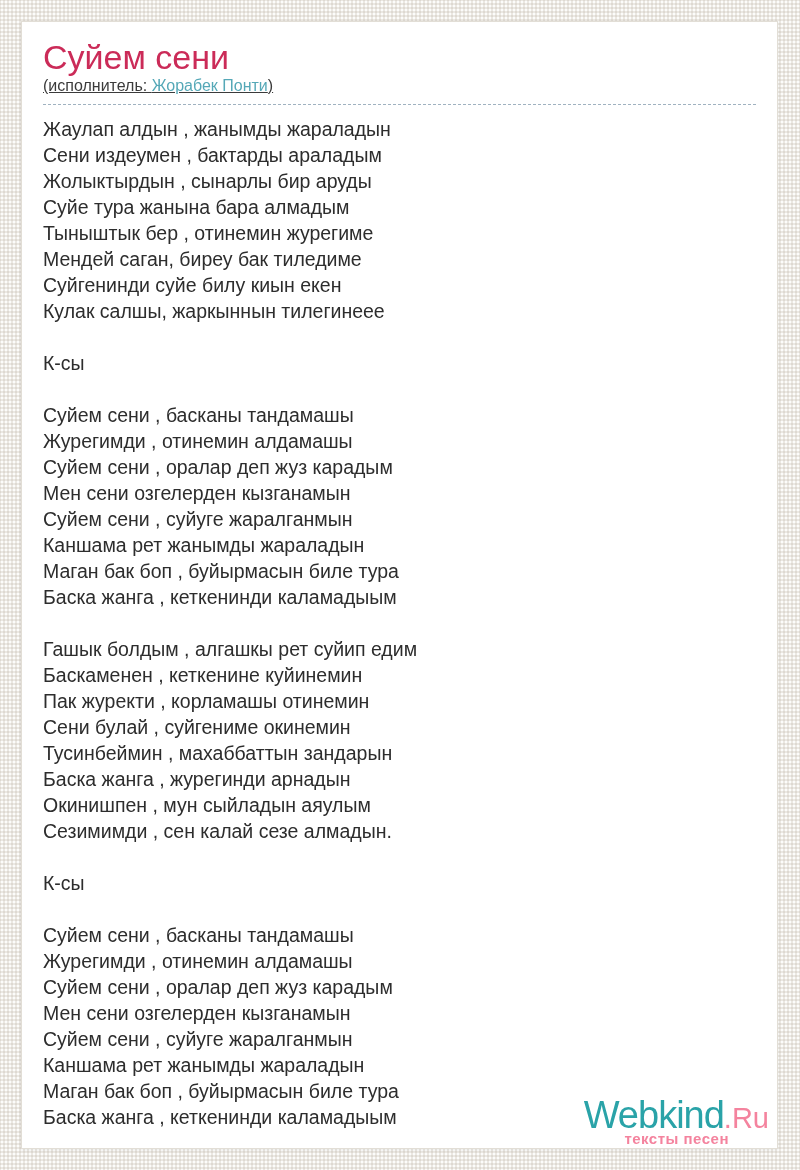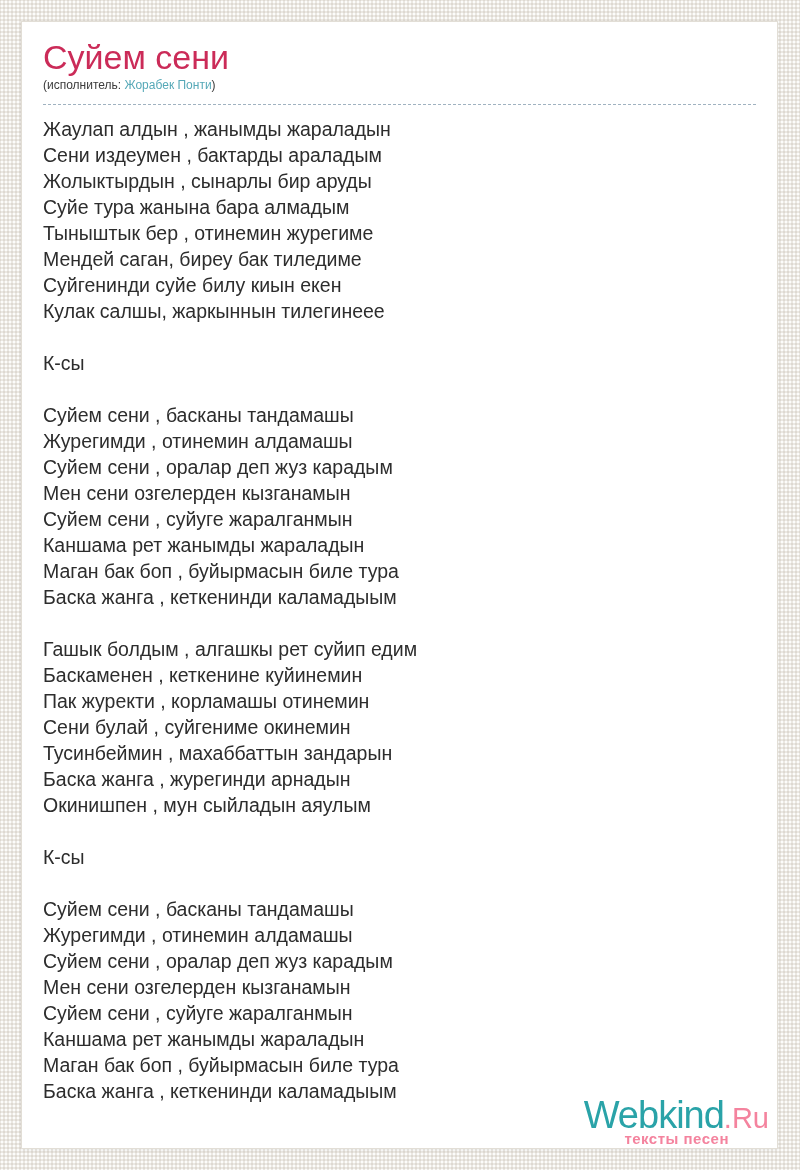--- a/index.html
+++ b/index.html
@@ -33,25 +33,26 @@
   }
   .song-title {
     margin: 0;
     font-size: 34px;
     font-weight: normal;
     line-height: 30px;
     color: #cb2b58;
   }
   .artist-line {
     margin-top: 3px;
-    font-size: 12px;
+    font-size: 16px;
     line-height: 21px;
     color: #3b3b3b;
     padding-bottom: 8px;
     border-bottom: 1px dashed #a0b2c0;
+    text-decoration: underline;
   }
   .artist-line a {
     color: #55a8b7;
     text-decoration: none;
     cursor: pointer;
   }
   .lyrics {
     margin-top: 11px;
     font-size: 19.5px;
     line-height: 26px;
@@ -127,20 +128,21 @@
       <div class="line">Маган бак боп , буйырмасын биле тура</div>
       <div class="line">Баска жанга , кеткенинди каламадыым</div>
       <div class="line">&nbsp;</div>
       <div class="line">Гашык болдым , алгашкы рет суйип едим</div>
       <div class="line">Баскаменен , кеткенине куйинемин</div>
       <div class="line">Пак журекти , корламашы отинемин</div>
       <div class="line">Сени булай , суйгениме окинемин</div>
       <div class="line">Тусинбеймин , махаббаттын зандарын</div>
       <div class="line">Баска жанга , журегинди арнадын</div>
       <div class="line">Окинишпен , мун сыйладын аяулым</div>
+      <div class="line">Сезимимди , сен калай сезе алмадын.</div>
       <div class="line">&nbsp;</div>
       <div class="line">К-сы</div>
       <div class="line">&nbsp;</div>
       <div class="line">Суйем сени , басканы тандамашы</div>
       <div class="line">Журегимди , отинемин алдамашы</div>
       <div class="line">Суйем сени , оралар деп жуз карадым</div>
       <div class="line">Мен сени озгелерден кызганамын</div>
       <div class="line">Суйем сени , суйуге жаралганмын</div>
       <div class="line">Каншама рет жанымды жараладын</div>
       <div class="line">Маган бак боп , буйырмасын биле тура</div>

